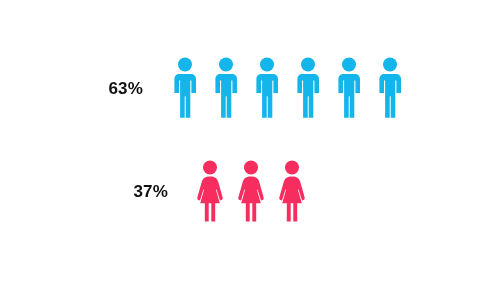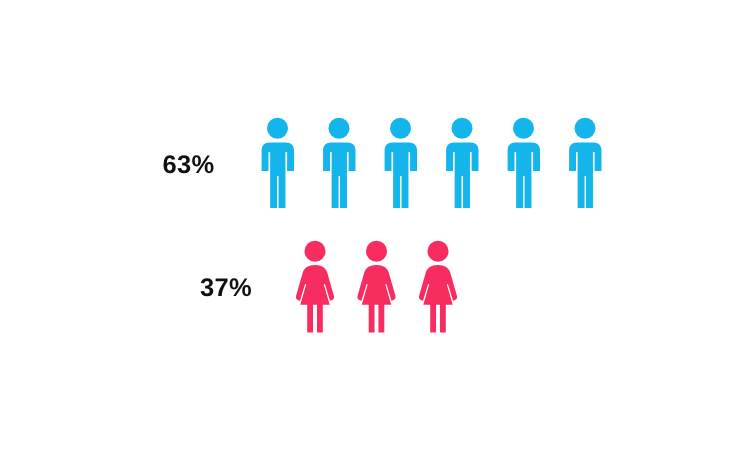--- a/index.html
+++ b/index.html
@@ -26,21 +26,21 @@
 
   .pictogram-row {
     position: absolute;
     left: 0;
     width: 500px;
     display: flex;
     flex-direction: row;
     align-items: center;
   }
 
-  .row-male   { top: 78px;  height: 62px; }
+  .row-male   { top: 57px;  height: 62px; }
   .row-female { top: 160px; height: 62px; padding-left: 25px; }
 
   .row-label {
     width: 143px;
     text-align: right;
     font-size: 17px;
     font-weight: bold;
     color: #111111;
     letter-spacing: 0.2px;
     line-height: 1;

